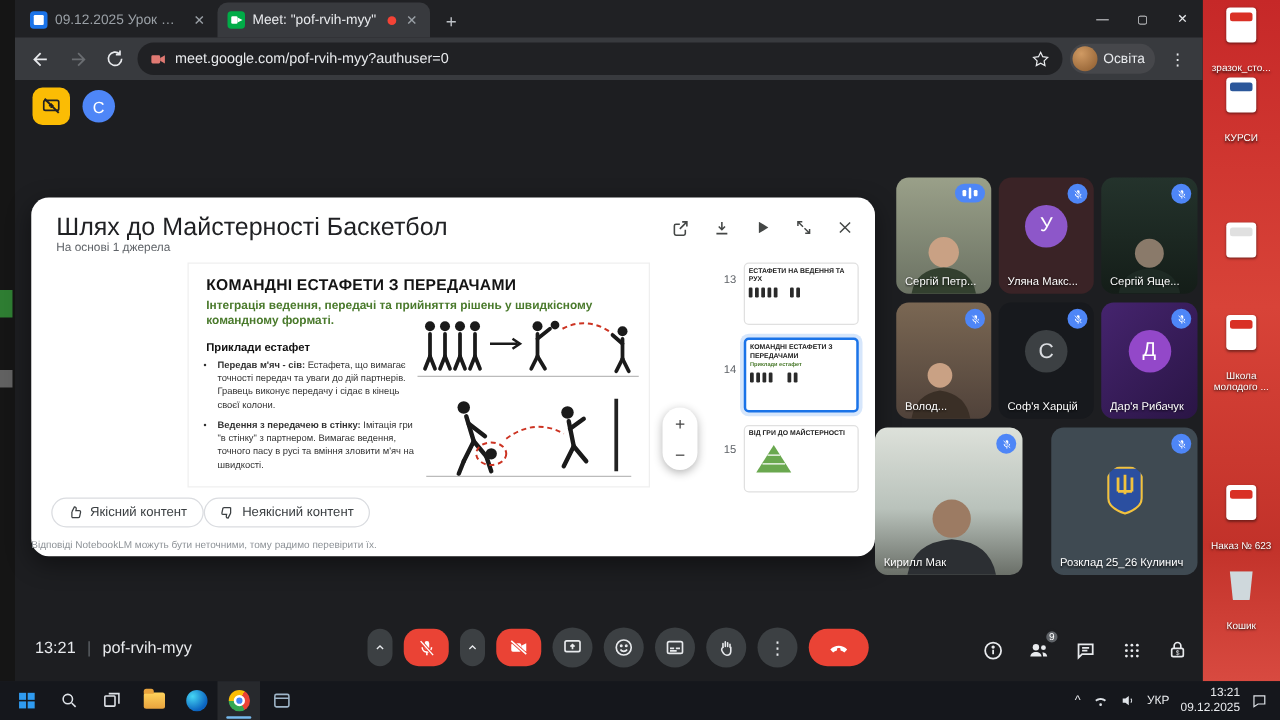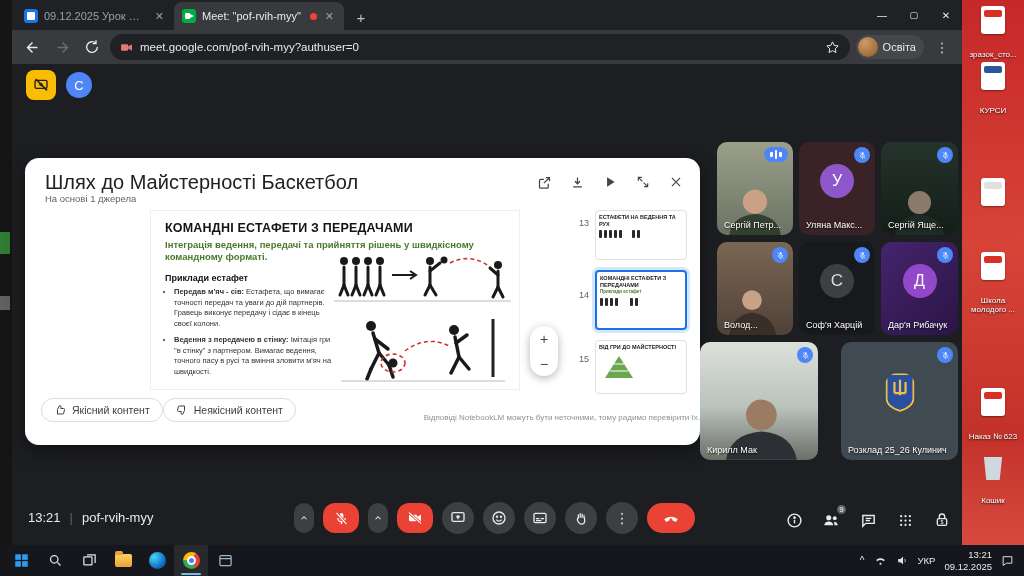--- a/index.html
+++ b/index.html
@@ -72,21 +72,21 @@
   .thumb{position:absolute;left:570px;width:92px;background:#fff;border:1px solid #e0e0e0;border-radius:4px;overflow:hidden;padding:3px}
   .thumb.sel{border:2px solid #1a73e8;box-shadow:0 0 0 3px rgba(26,115,232,.18)}
   .thumb .mtitle{font-size:5.5px;font-weight:bold;color:#222;line-height:1.2}
   .thumb .mgreen{font-size:4.5px;font-weight:bold;color:#4a7a2c;line-height:1.2;margin-top:1px}
   .minifigs{display:flex;gap:2px;margin-top:3px;align-items:flex-end}
   .minifigs i{display:block;width:3px;height:8px;background:#2a2a2a;border-radius:1px}
 
   #zoompill{position:absolute;left:505px;top:168px;width:28px;height:50px;background:#fff;border-radius:14px;box-shadow:0 2px 8px rgba(0,0,0,.3);display:flex;flex-direction:column;align-items:center;justify-content:space-around;font-size:14px;color:#444}
   .fbrow{position:absolute;left:16px;top:240px;display:flex;gap:0}
   .fbtn{display:flex;align-items:center;gap:6px;border:1px solid #dadce0;border-radius:15px;padding:5px 12px;font-size:10.5px;color:#3c4043;background:#fff}
-  #disclaimer{position:absolute;left:0;bottom:23px;width:100%;text-align:right;font-size:8px;color:#8d9297}
+  #disclaimer{position:absolute;left:0;bottom:5px;width:100%;text-align:left;font-size:8px;color:#8d9297}
 
   
   .tile{position:absolute;border-radius:10px;overflow:hidden;background:#2a2d31}
   .tile .nm{position:absolute;left:7px;bottom:5px;font-size:9px;color:#fff;text-shadow:0 1px 2px rgba(0,0,0,.9);max-width:85%;white-space:nowrap;overflow:hidden}
   .micchip{position:absolute;top:5px;right:5px;width:16px;height:16px;border-radius:50%;background:#4e86f7;display:flex;align-items:center;justify-content:center}
   .speakpill{position:absolute;top:5px;right:5px;width:24px;height:15px;border-radius:8px;background:#4e86f7;display:flex;align-items:center;justify-content:center;gap:2px}
   .speakpill i{display:block;width:2.5px;background:#fff;border-radius:1px}
   .tile .circ{position:absolute;left:50%;top:42%;transform:translate(-50%,-50%);border-radius:50%;color:#fff;display:flex;align-items:center;justify-content:center}
   .sil{position:absolute;left:0;bottom:0;width:100%}
 

